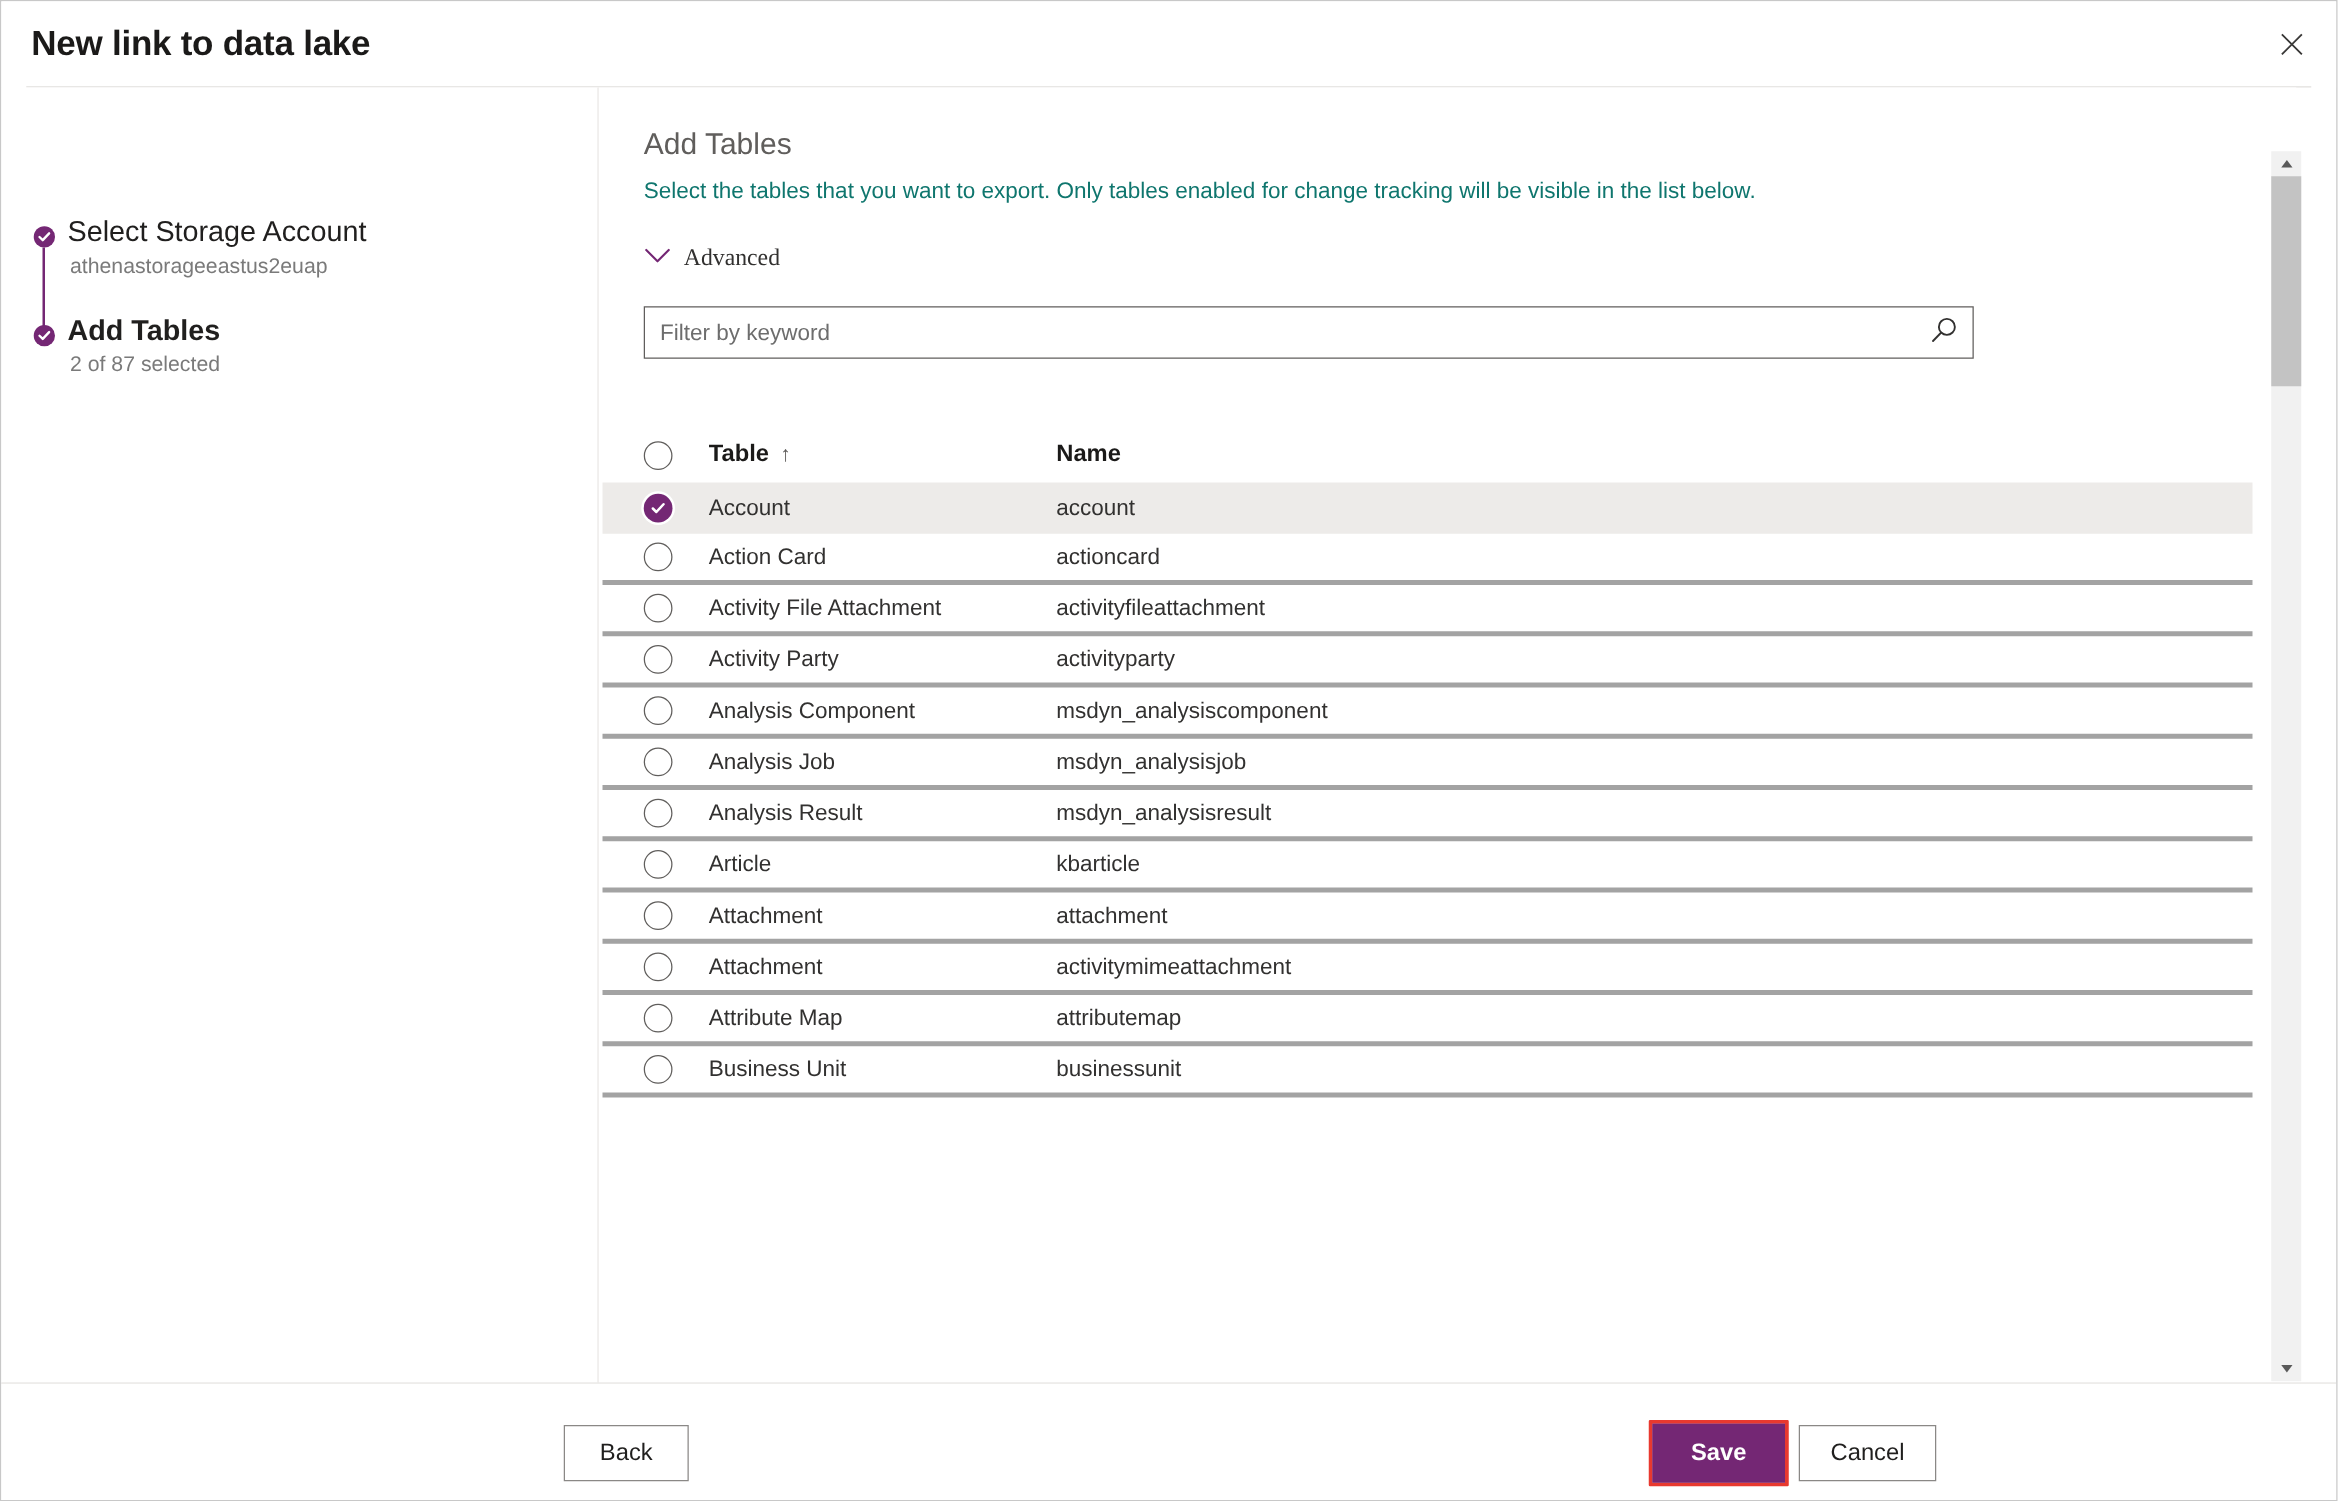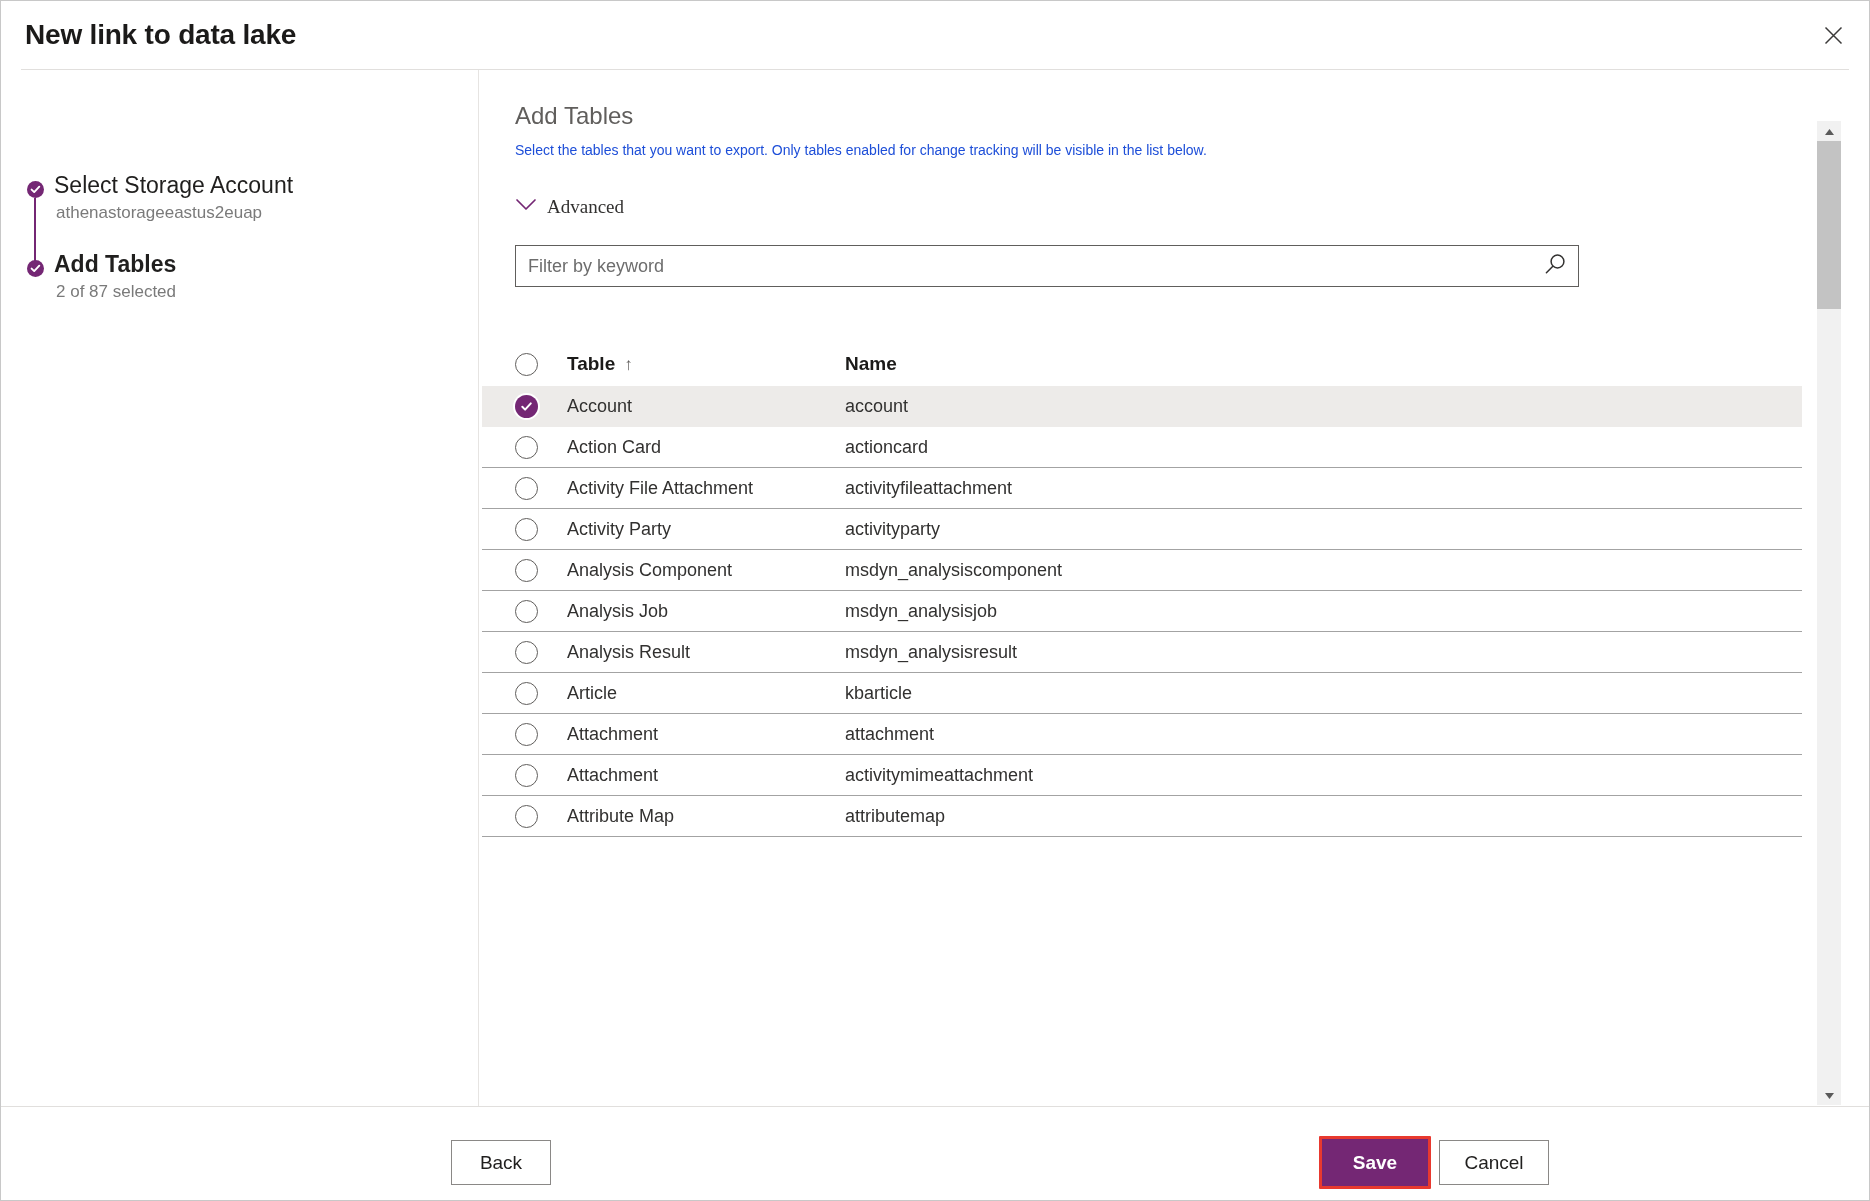--- a/index.html
+++ b/index.html
@@ -127,22 +127,22 @@
   #section-title {
     position: absolute;
     left: 36px; top: 32px;
     font-size: 24px;
     color: #605e5c;
     font-weight: 400;
   }
   #section-desc {
     position: absolute;
     left: 36px; top: 72px;
-    font-size: 14px;
-    color: #1d4ed8;
+    font-size: 18px;
+    color: #0f766e;
   }
 
   #advanced-toggle {
     position: absolute;
     left: 36px; top: 126px;
     display: flex; align-items: center;
     gap: 10px;
     cursor: pointer;
     user-select: none;
     font-family: Liberation Serif, serif;
@@ -187,21 +187,21 @@
     position: absolute;
     left: 3px; top: 272px;
     width: 1320px;
   }
   .trow {
     position: relative;
     display: flex;
     align-items: center;
     height: 41px;
     padding-left: 33px;
-    border-bottom: 1px solid #a3a3a3;
+    border-bottom: 4px solid #a3a3a3;
   }
   .trow.header {
     height: 44px;
     border-bottom: none;
   }
   .trow.selected {
     background: #edebe9;
     border-bottom: 1px solid transparent;
   }
   .cell-check {
@@ -489,20 +489,27 @@
       </div>
 
       <div class="trow">
         <div class="cell-check">
           <span class="circle"></span>
         </div>
         <div class="cell-table">Attribute Map</div>
         <div class="cell-name">attributemap</div>
       </div>
 
+      <div class="trow">
+        <div class="cell-check">
+          <span class="circle"></span>
+        </div>
+        <div class="cell-table">Business Unit</div>
+        <div class="cell-name">businessunit</div>
+      </div>
 
     </div>
   </div>
 
   <div id="scrollbar">
     <div id="sb-up">
       <span>
         <svg width="11" height="8" viewBox="0 0 11 8">
             <path d="M5.5 1 L10 7 L1 7 Z" fill="#5a5a5a"></path>
           </svg>

